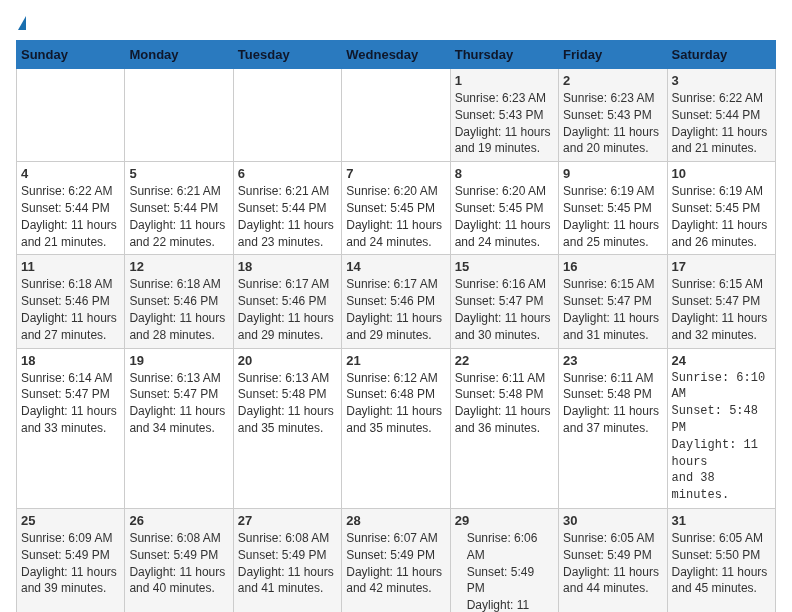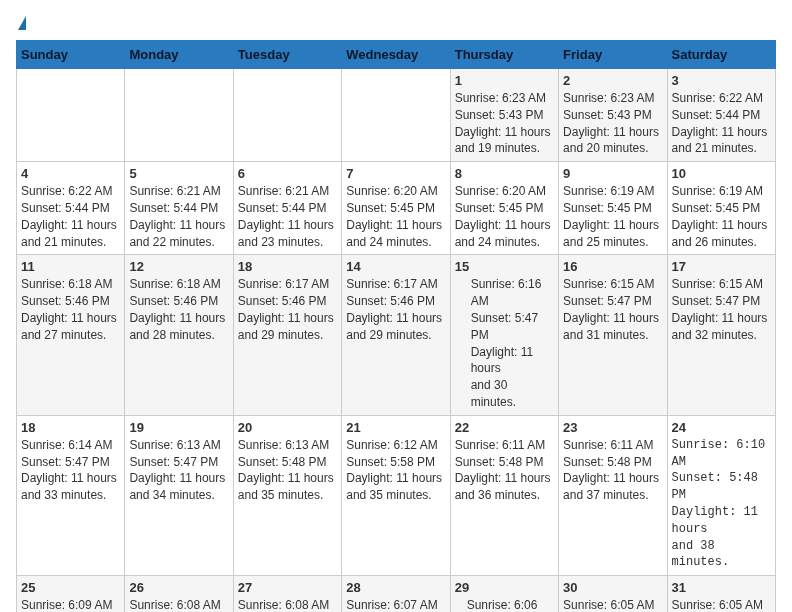--- a/index.html
+++ b/index.html
@@ -233,21 +233,21 @@
         </td>
         <td>
           <div class="cell-date">14</div>
           <div class="cell-info" style="white-space: pre-line;">Sunrise: 6:17 AM
 Sunset: 5:46 PM
 Daylight: 11 hours
 and 29 minutes.</div>
         </td>
         <td>
           <div class="cell-date">15</div>
-          <div class="cell-info" style="white-space: pre-line; margin-left: 16px;">Sunrise: 6:16 AM
+          <div class="cell-info" style="white-space: pre-line;">Sunrise: 6:16 AM
 Sunset: 5:47 PM
 Daylight: 11 hours
 and 30 minutes.</div>
         </td>
         <td>
           <div class="cell-date">16</div>
           <div class="cell-info" style="white-space: pre-line;">Sunrise: 6:15 AM
 Sunset: 5:47 PM
 Daylight: 11 hours
 and 31 minutes.</div>
@@ -278,21 +278,21 @@
         <td>
           <div class="cell-date">20</div>
           <div class="cell-info" style="white-space: pre-line;">Sunrise: 6:13 AM
 Sunset: 5:48 PM
 Daylight: 11 hours
 and 35 minutes.</div>
         </td>
         <td>
           <div class="cell-date">21</div>
           <div class="cell-info" style="white-space: pre-line;">Sunrise: 6:12 AM
-Sunset: 5:58 PM
+Sunset: 6:48 PM
 Daylight: 11 hours
 and 35 minutes.</div>
         </td>
         <td>
           <div class="cell-date">22</div>
           <div class="cell-info" style="white-space: pre-line;">Sunrise: 6:11 AM
 Sunset: 5:48 PM
 Daylight: 11 hours
 and 36 minutes.</div>
         </td>

